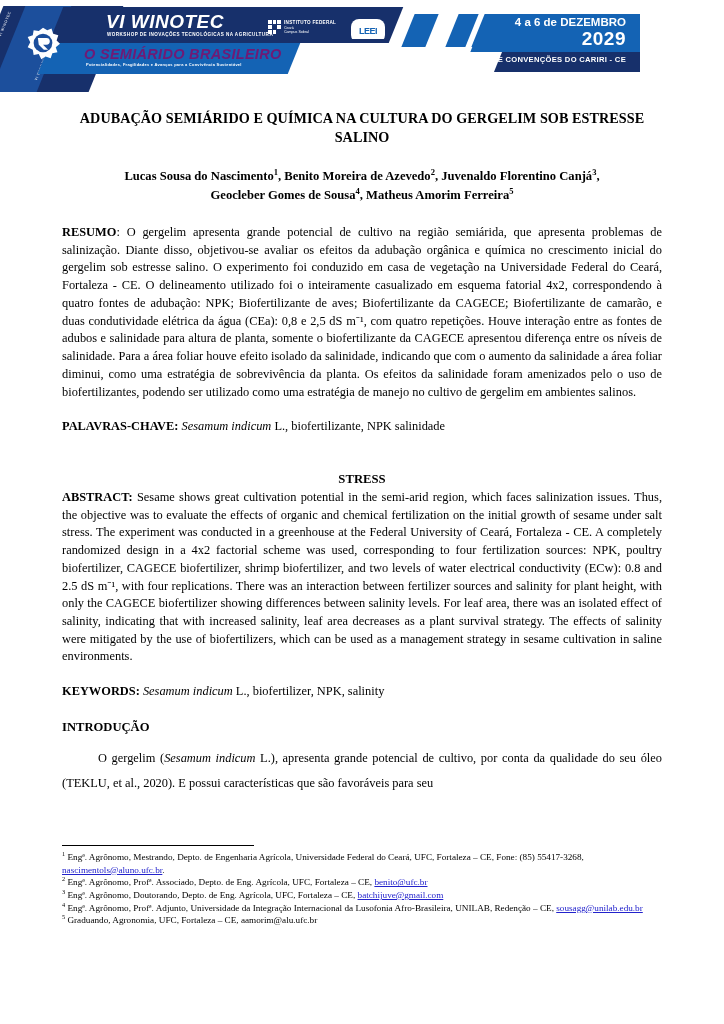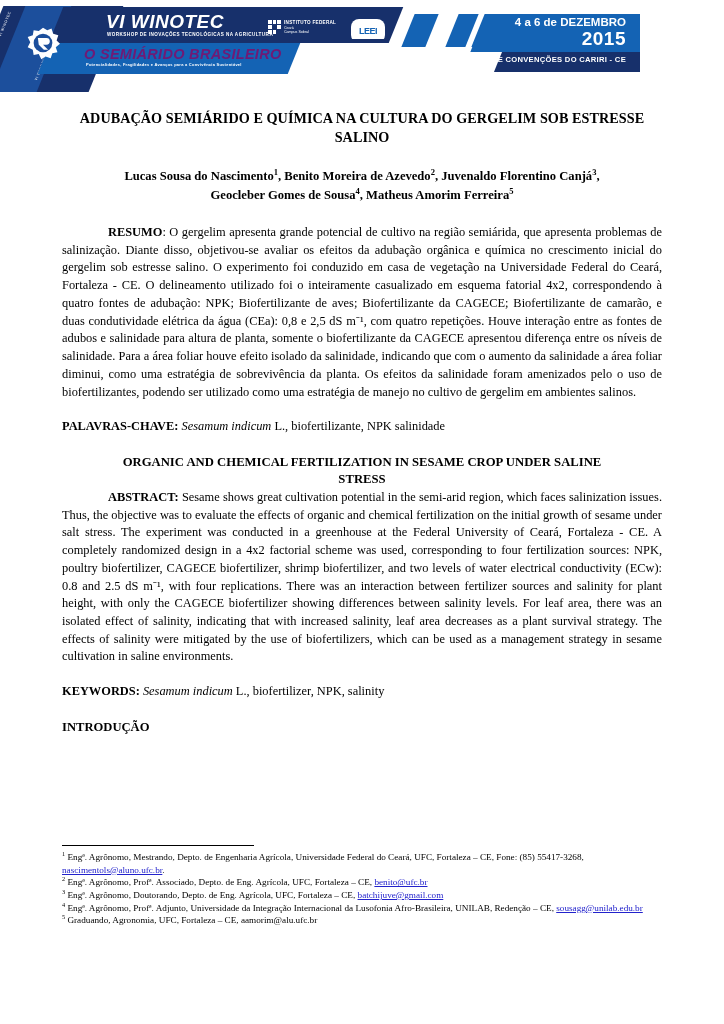--- a/index.html
+++ b/index.html
@@ -299,21 +299,21 @@
   }
   sup { font-size: 0.68em; vertical-align: super; line-height: 0; }
 
   .abs-para {
     margin: 20px 0 0 0;
     text-align: justify;
     font-family: "Liberation Serif", serif;
     font-size: 12.4px;
     line-height: 1.43;
   }
-  .abs-para b { font-weight: bold; margin-left: 46px; }
+  .abs-para b { font-weight: bold; }
 
   .kw-line {
     margin: 17px 0 0 0;
     text-align: left;
     font-family: "Liberation Serif", serif;
     font-size: 12.4px;
     line-height: 1.43;
   }
   .kw-line b { font-weight: bold; }
   .kw-line i { font-style: italic; }
@@ -421,21 +421,21 @@
   <div class="chev" style="left:408px;width:24px;"></div>
   <div class="chev" style="left:452px;width:20px;"></div>
   <div class="chev" style="left:478px;width:9px;"></div>
   <div class="chev" style="left:492px;width:7px;"></div>
   <div class="chev" style="left:504px;width:6px;"></div>
 
   <div class="right-date-band"></div>
   <div class="right-venue-band"></div>
 
   <div class="date-line">4 a 6 de DEZEMBRO</div>
-  <div class="date-year">2015</div>
+  <div class="date-year">2029</div>
   <div class="venue-line">CENTRO DE CONVENÇÕES DO CARIRI - CE</div>
 </div>
 
 <div class="page">
 
   <div class="doc-title">
     <span>ADUBAÇÃO SEMIÁRIDO E QUÍMICA NA CULTURA DO GERGELIM SOB ESTRESSE</span>
     <br>
     <span>SALINO</span>
   </div>
@@ -444,31 +444,31 @@
     <span>Lucas Sousa do Nascimento<sup>1</sup>, Benito Moreira de Azevedo<sup>2</sup>, Juvenaldo Florentino Canjá<sup>3</sup>,</span>
     <br>
     <span>Geocleber Gomes de Sousa<sup>4</sup>, Matheus Amorim Ferreira<sup>5</sup></span>
   </div>
 
   <p class="abs-para"><b>RESUMO</b><span>: O gergelim apresenta grande potencial de cultivo na região semiárida, que apresenta problemas de salinização. Diante disso, objetivou-se avaliar os efeitos da adubação orgânica e química no crescimento inicial do gergelim sob estresse salino. O experimento foi conduzido em casa de vegetação na Universidade Federal do Ceará, Fortaleza - CE. O delineamento utilizado foi o inteiramente casualizado em esquema fatorial 4x2, correspondendo à quatro fontes de adubação: NPK; Biofertilizante de aves; Biofertilizante da CAGECE; Biofertilizante de camarão, e duas condutividade elétrica da água (CEa): 0,8 e 2,5 dS m⁻¹, com quatro repetições. Houve interação entre as fontes de adubos e salinidade para altura de planta, somente o biofertilizante da CAGECE apresentou diferença entre os níveis de salinidade. Para a área foliar houve efeito isolado da salinidade, indicando que com o aumento da salinidade a área foliar diminui, como uma estratégia de sobrevivência da planta. Os efeitos da salinidade foram amenizados pelo o uso de biofertilizantes, podendo ser utilizado como uma estratégia de manejo no cultivo de gergelim em ambientes salinos.</span></p>
 
   <p class="kw-line"><b>PALAVRAS-CHAVE:</b> <i>Sesamum indicum</i><span> L., biofertilizante, NPK salinidade</span></p>
 
   <div class="en-title">
-    <span>ORGANIC AND CHEMICAL FERTILIZATION IN SESAME CROP UNDER SALINE</span>
     <br>
     <span>STRESS</span>
   </div>
 
   <p class="abs-para" style="margin-top:1px;"><b>ABSTRACT:</b><span> Sesame shows great cultivation potential in the semi-arid region, which faces salinization issues. Thus, the objective was to evaluate the effects of organic and chemical fertilization on the initial growth of sesame under salt stress. The experiment was conducted in a greenhouse at the Federal University of Ceará, Fortaleza - CE. A completely randomized design in a 4x2 factorial scheme was used, corresponding to four fertilization sources: NPK, poultry biofertilizer, CAGECE biofertilizer, shrimp biofertilizer, and two levels of water electrical conductivity (ECw): 0.8 and 2.5 dS m⁻¹, with four replications. There was an interaction between fertilizer sources and salinity for plant height, with only the CAGECE biofertilizer showing differences between salinity levels. For leaf area, there was an isolated effect of salinity, indicating that with increased salinity, leaf area decreases as a plant survival strategy. The effects of salinity were mitigated by the use of biofertilizers, which can be used as a management strategy in sesame cultivation in saline environments.</span></p>
 
   <p class="kw-line"><b>KEYWORDS:</b> <i>Sesamum indicum</i><span> L., biofertilizer, NPK, salinity</span></p>
 
   <div class="section-head">INTRODUÇÃO</div>
 
+  <p class="body-para"><span>O gergelim (</span><i>Sesamum indicum</i><span> L.), apresenta grande potencial de cultivo, por conta da qualidade do seu óleo (TEKLU, et al., 2020). E possui características que são favoráveis para seu</span></p>
 </div>
 
 <div class="footnotes">
   <div class="fn-rule"></div>
 
   <p class="fn"><sup>1</sup><span> Engª. Agrônomo, Mestrando, Depto. de Engenharia Agrícola, Universidade Federal do Ceará, UFC, Fortaleza – CE, Fone: (85) 55417-3268, </span><span class="link">nascimentols@aluno.ufc.br</span><span>.</span></p>
 
   <p class="fn"><sup>2</sup><span> Engª. Agrônomo, Profª. Associado, Depto. de Eng. Agrícola, UFC, Fortaleza – CE, </span><span class="link">benito@ufc.br</span><span></span></p>
 
   <p class="fn"><sup>3</sup><span> Engª. Agrônomo, Doutorando, Depto. de Eng. Agrícola, UFC, Fortaleza – CE, </span><span class="link">batchijuve@gmail.com</span><span></span></p>

